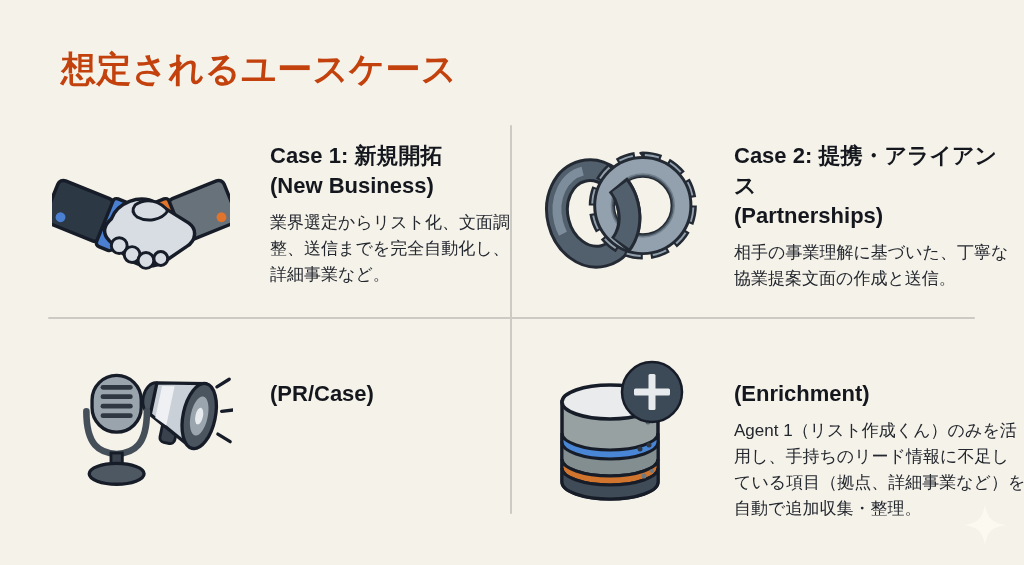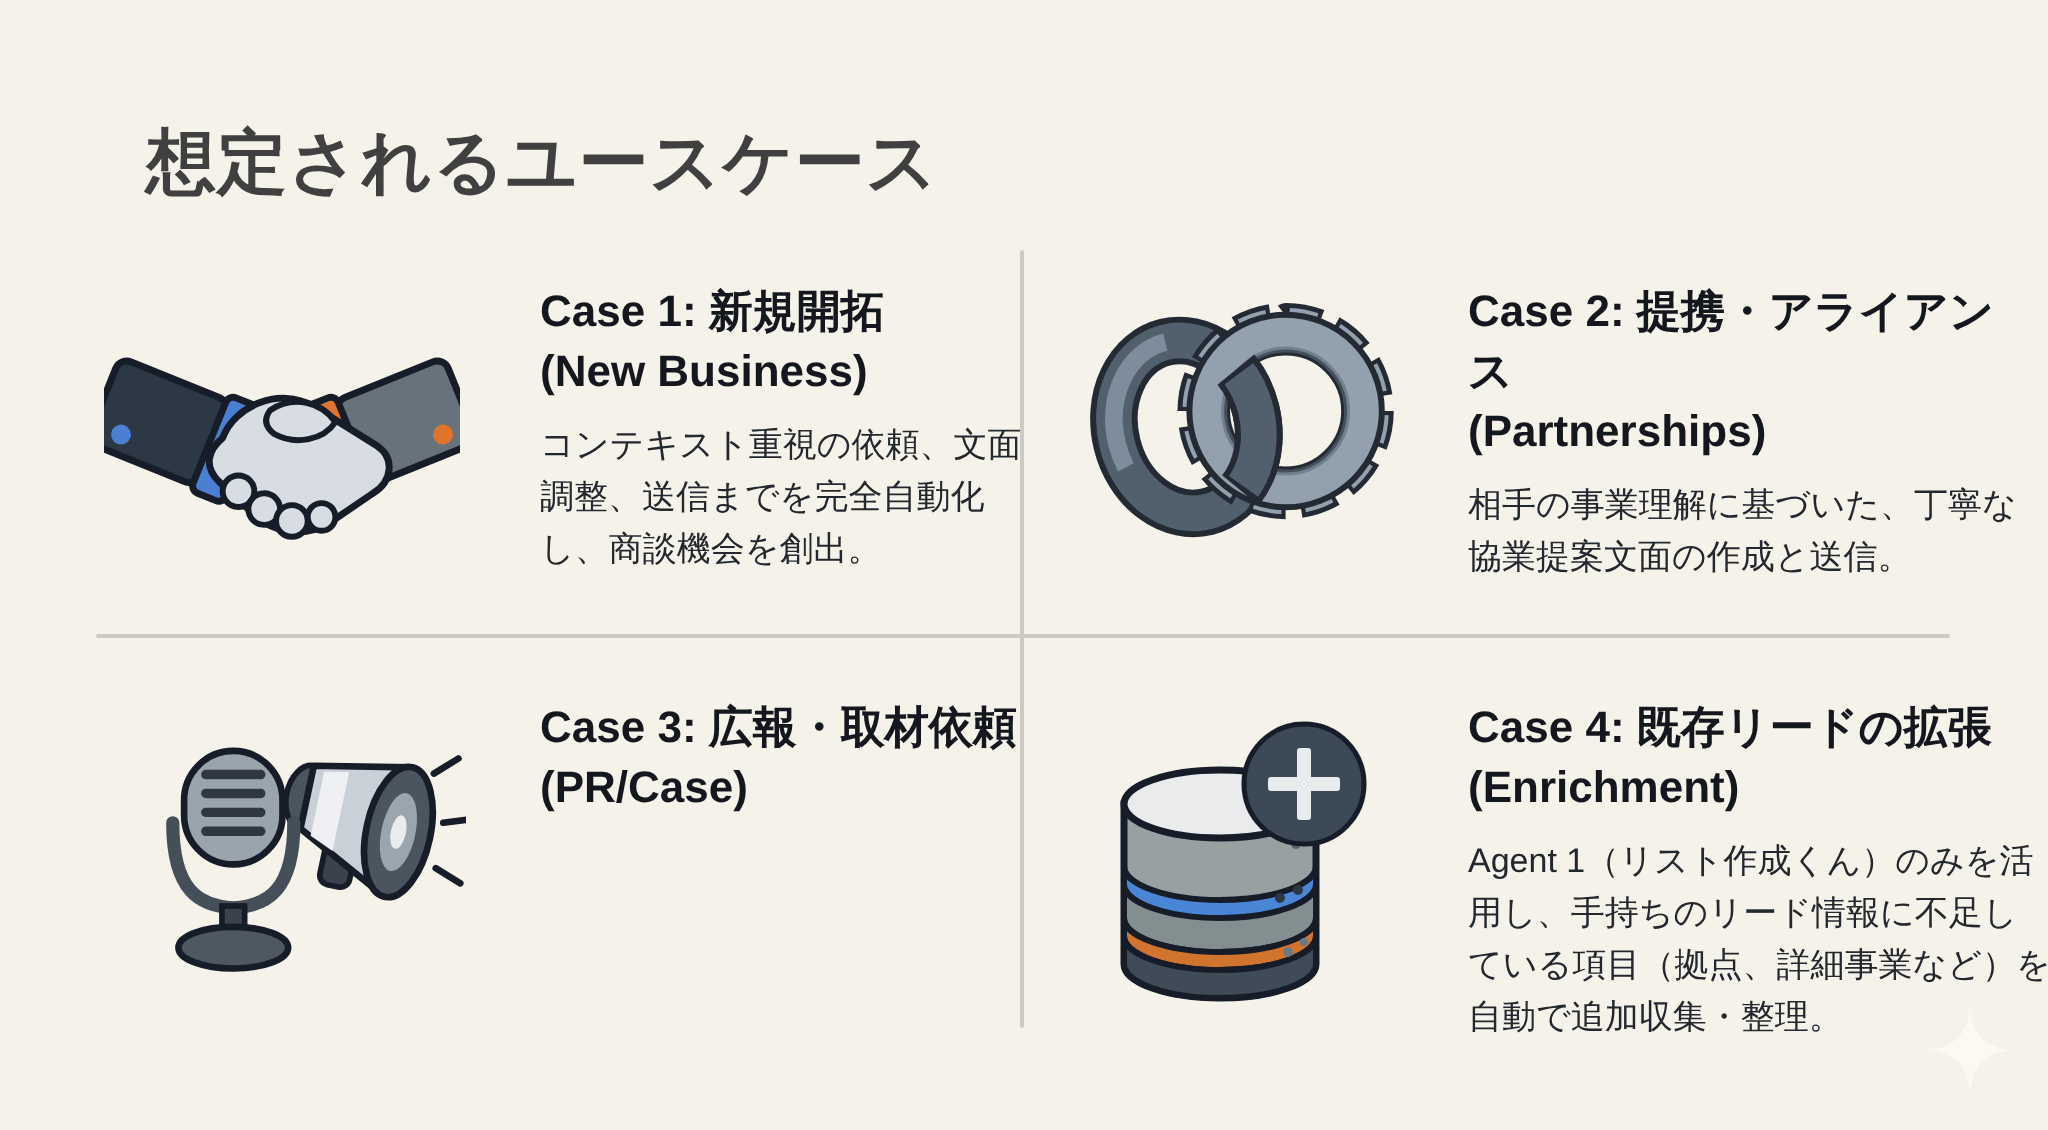--- a/index.html
+++ b/index.html
@@ -5,22 +5,22 @@
   html, body { margin: 0; padding: 0; }
   body {
     width: 1024px; height: 565px;
     position: relative; overflow: hidden;
     background: #f5f2e9;
     font-family: "Liberation Sans", "DejaVu Sans", sans-serif;
   }
   .slide { position: absolute; inset: 0; }
 
   .slide-title {
-    position: absolute; left: 57px; top: 42px; margin: 16px;
-    font-size: 35px; font-weight: 700; color: #404040;
+    position: absolute; left: 57px; top: 42px; margin: 4px;
+    font-size: 35px; font-weight: 700; color: #c2410c;
     letter-spacing: 0.5px;
   }
 
   .divider-h {
     position: absolute; left: 48px; top: 317px;
     width: 927px; height: 2px; background: #cdcac3; border-radius: 1px;
   }
   .divider-v {
     position: absolute; left: 510px; top: 125px;
     width: 2px; height: 389px; background: #cdcac3; border-radius: 1px;
@@ -75,21 +75,21 @@
       <path d="M60,76 C66,60 88,50 106,60 L138,80 C147,86 146,98 136,104 L114,119 C101,127 85,124 75,114 L58,98 C50,90 53,82 60,76 Z" fill="#d8dde4" stroke="#171d28" stroke-width="3.5" stroke-linejoin="round"></path>
       <path d="M84,62 C96,54 110,58 117,68 C111,77 97,80 86,74 C81,70 81,66 84,62 Z" fill="#d8dde4" stroke="#171d28" stroke-width="3"></path>
       <circle cx="68" cy="103" r="8" fill="#d8dde4" stroke="#171d28" stroke-width="3"></circle>
       <circle cx="81" cy="112" r="8" fill="#d8dde4" stroke="#171d28" stroke-width="3"></circle>
       <circle cx="95" cy="118" r="8" fill="#d8dde4" stroke="#171d28" stroke-width="3"></circle>
       <circle cx="110" cy="116" r="7" fill="#d8dde4" stroke="#171d28" stroke-width="3"></circle>
     </svg>
   </div>
   <div class="text-block" id="case1-text">
     <h2 class="case-heading"><span>Case 1: 新規開拓</span><br><span>(New Business)</span></h2>
-    <p class="case-body">コンテキスト重視の依頼、文面調整、送信までを完全自動化し、商談機会を創出。</p>
+    <p class="case-body">業界選定からリスト化、文面調整、送信までを完全自動化し、詳細事業など。</p>
   </div>
 
   <div class="icon-wrap" id="case2-icon">
     <svg viewBox="0 0 160 125">
 
       <g transform="rotate(-14 55 68)">
         <ellipse cx="55" cy="68" rx="36" ry="44" fill="none" stroke="#232a34" stroke-width="24"></ellipse>
         <ellipse cx="55" cy="68" rx="36" ry="44" fill="none" stroke="#525f6c" stroke-width="18"></ellipse>
         <ellipse cx="55" cy="68" rx="36" ry="44" fill="none" stroke="#7e8d9b" stroke-width="9" pathLength="100" stroke-dasharray="30 70" stroke-dashoffset="-45"></ellipse>
       </g>
@@ -132,21 +132,21 @@
       <rect x="56" y="100" width="12" height="16" fill="#39424d" stroke="#171d28" stroke-width="3"></rect>
       <ellipse cx="62" cy="122" rx="29" ry="11" fill="#4e5862" stroke="#171d28" stroke-width="3.5"></ellipse>
       <rect x="36" y="18" width="52" height="60" rx="26" fill="#9aa4ad" stroke="#171d28" stroke-width="3.5"></rect>
       <rect x="45" y="28" width="34" height="5" rx="2.5" fill="#2f3842"></rect>
       <rect x="45" y="38" width="34" height="5" rx="2.5" fill="#2f3842"></rect>
       <rect x="45" y="48" width="34" height="5" rx="2.5" fill="#2f3842"></rect>
       <rect x="45" y="58" width="34" height="5" rx="2.5" fill="#2f3842"></rect>
     </svg>
   </div>
   <div class="text-block" id="case3-text">
-    <h2 class="case-heading"><span>Case 3: 広報・取材依頼</span><br><span>(PR/Case)</span></h2>
+    <h2 class="case-heading"><br><span>(PR/Case)</span></h2>
   </div>
 
   <div class="icon-wrap" id="case4-icon">
     <svg viewBox="0 0 140 148">
 
       <path d="M10,46 L10,126 A48,17 0 0 0 106,126 L106,46 Z" fill="#97a1a2" stroke="#171d28" stroke-width="3.5"></path>
 
       <path d="M10,85 A48,17 0 0 0 106,85 L106,103 A48,17 0 0 1 10,103 Z" fill="#838e91" stroke="#171d28" stroke-width="3"></path>
 
       <path d="M10,77 A48,17 0 0 0 106,77 L106,86 A48,17 0 0 1 10,86 Z" fill="#4a86d6" stroke="#171d28" stroke-width="3"></path>
@@ -162,21 +162,21 @@
       <circle cx="97" cy="89" r="2.5" fill="#2f3842"></circle>
       <circle cx="92" cy="120" r="2.5" fill="#6d7a84"></circle>
       <circle cx="100" cy="115" r="2" fill="#6d7a84"></circle>
 
       <circle cx="100" cy="36" r="30" fill="#3c4956" stroke="#171d28" stroke-width="2.5"></circle>
       <rect x="82" y="32.5" width="36" height="7" rx="1.5" fill="#e8ebee"></rect>
       <rect x="96.5" y="18" width="7" height="36" rx="1.5" fill="#e8ebee"></rect>
     </svg>
   </div>
   <div class="text-block" id="case4-text">
-    <h2 class="case-heading"><span>Case 4: 既存リードの拡張</span><br><span>(Enrichment)</span></h2>
+    <h2 class="case-heading"><br><span>(Enrichment)</span></h2>
     <p class="case-body">Agent 1（リスト作成くん）のみを活用し、手持ちのリード情報に不足している項目（拠点、詳細事業など）を自動で追加収集・整理。</p>
   </div>
 
   <div class="sparkle">
     <svg viewBox="0 0 46 46">
       <path d="M23,2 C25,16 30,21 44,23 C30,25 25,30 23,44 C21,30 16,25 2,23 C16,21 21,16 23,2 Z" fill="#fcf9f0"></path>
     </svg>
   </div>
 
 </div>

